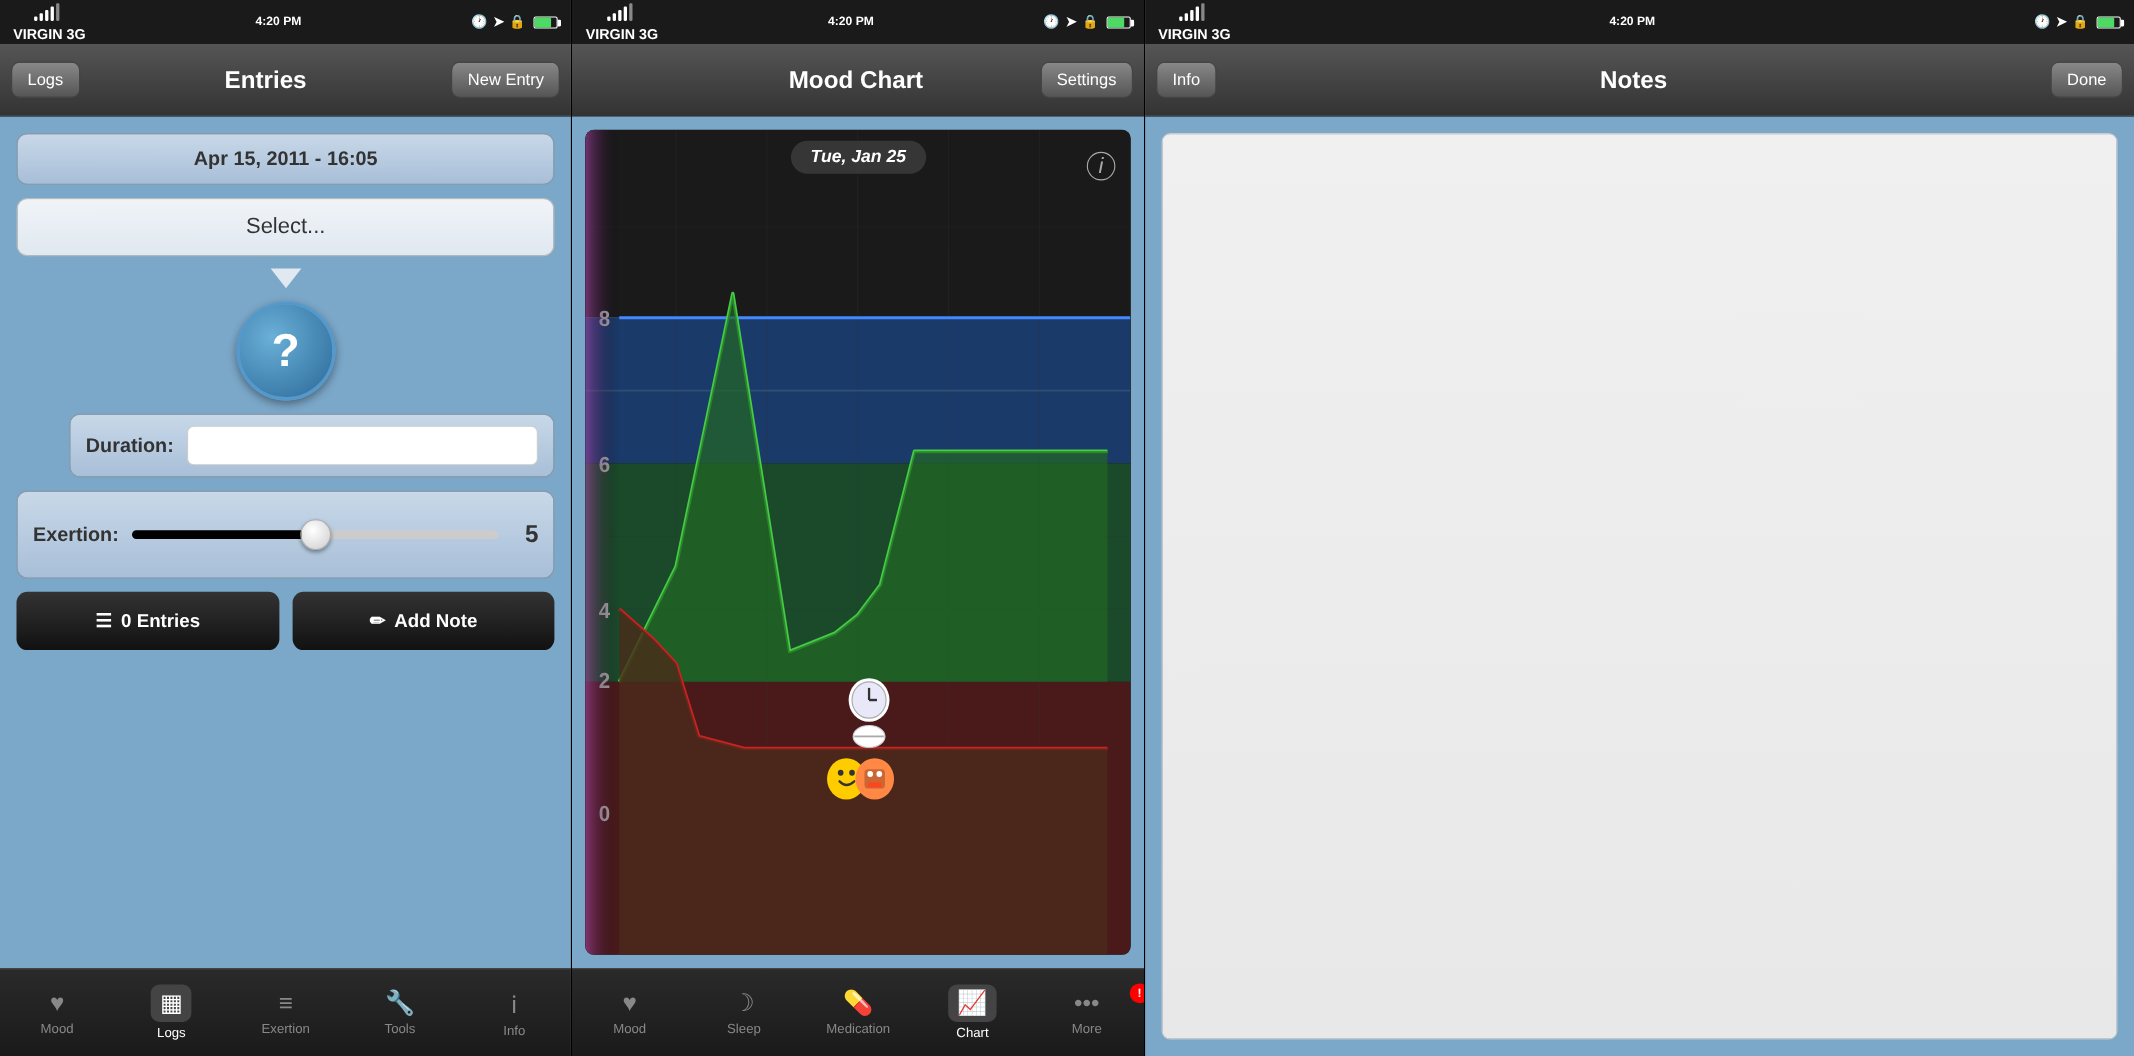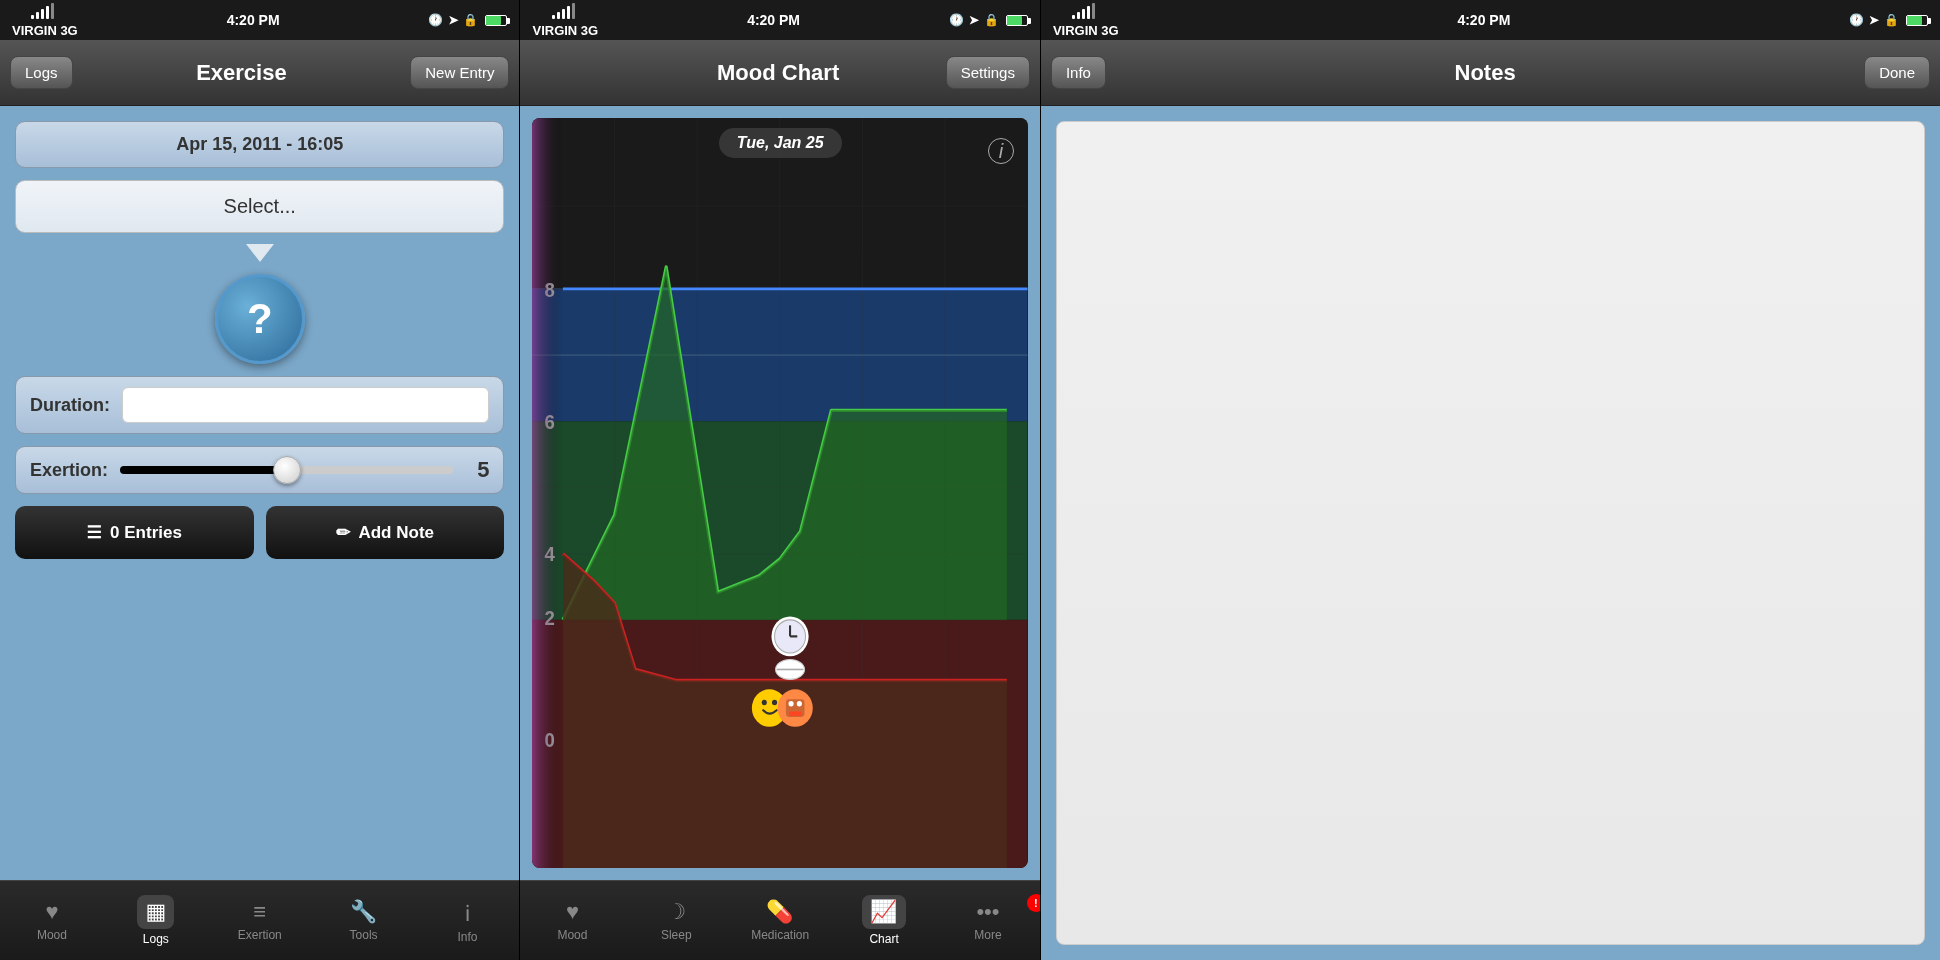--- a/index.html
+++ b/index.html
@@ -30,21 +30,21 @@
       display: flex;
       align-items: center;
       justify-content: space-between;
       padding: 0 12px;
       color: #fff;
       font-size: 15px;
       font-weight: 600;
       flex-shrink: 0;
     }
     .status-bar .signal { display: flex; align-items: center; gap: 4px; font-size: 13px; flex-direction: column; }
-    .status-bar .time { font-size: 14px; font-weight: 700; text-align: right; }
+    .status-bar .time { font-size: 11px; font-weight: 700; text-align: right; }
     .status-bar .right-icons { display: flex; align-items: center; gap: 5px; font-size: 12px; }
     .signal-bars { display: flex; gap: 2px; align-items: flex-end; margin-right: 4px; }
     .signal-bar { width: 3px; background: #fff; border-radius: 1px; }
     .battery { width: 22px; height: 11px; border: 1.5px solid #fff; border-radius: 2px; position: relative; margin-left: 2px; }
     .battery::after { content: ''; position: absolute; right: -4px; top: 2px; width: 3px; height: 6px; background: #fff; border-radius: 0 1px 1px 0; }
     .battery-fill { height: 100%; background: #4cd964; width: 75%; border-radius: 1px; }
 
     
     .nav-bar {
       height: 66px;
@@ -151,39 +151,40 @@
     }
 
     .field-row {
       display: flex;
       align-items: center;
       background: linear-gradient(to bottom, #c8d8e8, #a8bfd8);
       border: 1px solid #8899aa;
       border-radius: 10px;
       padding: 10px 14px;
       gap: 12px;
+      margin-left: 48px;
     }
     .field-label { font-size: 18px; font-weight: 700; color: #333; white-space: nowrap; }
     .field-input {
       flex: 1;
       background: #fff;
       border: 1px solid #ccc;
       border-radius: 6px;
       height: 36px;
       padding: 0 8px;
       font-size: 16px;
     }
 
     .slider-row {
       display: flex;
       align-items: center;
       background: linear-gradient(to bottom, #c8d8e8, #a8bfd8);
       border: 1px solid #8899aa;
       border-radius: 10px;
-      padding: 10px 14px;
+      padding: 26px 14px;
       gap: 12px;
     }
     .slider-track {
       flex: 1;
       height: 8px;
       background: linear-gradient(to right, #000 50%, #ccc 50%);
       border-radius: 4px;
       position: relative;
     }
     .slider-thumb {
@@ -335,21 +336,21 @@
       <span>➤</span>
       <span>🔒</span>
       <div class="battery">
           <div class="battery-fill"></div>
         </div>
     </div>
   </div>
 
   <div class="nav-bar">
     <button class="nav-btn">Logs</button>
-    <span class="nav-title">Exercise</span>
+    <span class="nav-title">Entries</span>
     <button class="nav-btn">New Entry</button>
   </div>
 
   <div class="content">
     <div class="date-bar">Apr 15, 2011 - 16:05</div>
 
     <div class="select-callout-wrapper">
       <div class="select-callout">Select...</div>
       <div class="callout-arrow"></div>
     </div>

